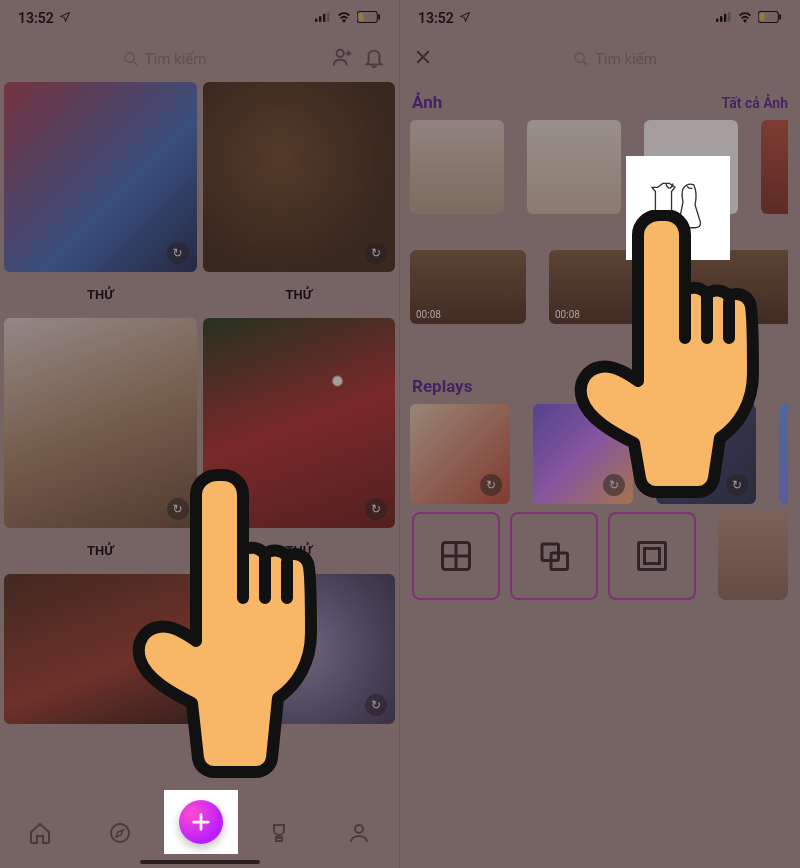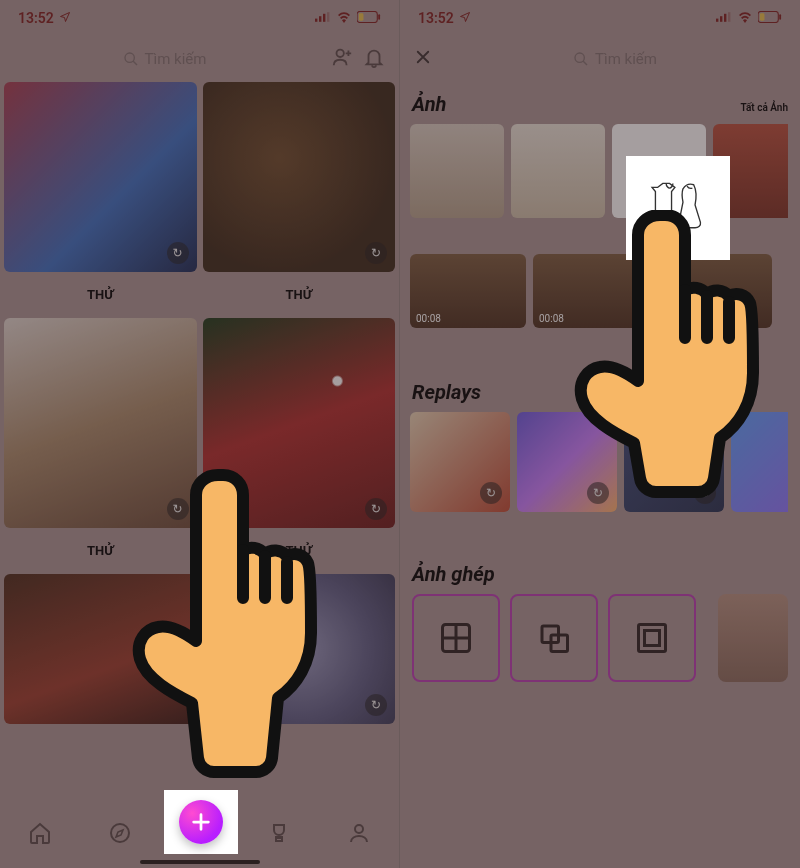--- a/index.html
+++ b/index.html
@@ -28,21 +28,21 @@
     pointer-events: none;
     z-index: 50;
   }
   .highlight { position: relative; z-index: 60; }
   .pointer-hand { position: absolute; z-index: 120; }
   .pointer-hand svg { display:block; }
 
   
   .statusbar {
     height: 36px; display:flex; align-items:center; justify-content:space-between;
-    padding: 0 18px; color:#7f1d1d; font-size:14px; font-weight:600;
+    padding: 0 18px; color:#000000; font-size:14px; font-weight:600;
   }
   .sb-icons { display:flex; gap:5px; align-items:center; }
 
   
   .header {
     height: 46px; display:flex; align-items:center; padding: 0 10px; gap:8px;
   }
   .search {
     flex:1; height:32px; border-radius:16px;
     display:flex; align-items:center; justify-content:center; gap:6px;
@@ -103,23 +103,23 @@
   .home-indicator {
     position:absolute; bottom:4px; left:50%; transform:translateX(-50%);
     width:120px; height:4px; border-radius:3px; background:#2a2020; z-index:80;
   }
 
   
   .section { padding: 10px 12px 0 12px; }
   .section-head {
     display:flex; align-items:baseline; justify-content:space-between; margin-bottom:8px;
   }
-  .section-title { font-size:20px; font-weight:700; color:#000000;font-style:italic; }
-  .section-link { font-size:10px; font-weight:600; color:#000000; }
-  .hstrip { display:flex; gap:7px; overflow:hidden; margin-left:-2px;}
+  .section-title { font-size:17px; font-weight:700; color:#4c1d95; }
+  .section-link { font-size:14px; font-weight:600; color:#4c1d95; }
+  .hstrip { display:flex; gap:23px; overflow:hidden; margin-left:-2px;}
   .ph { border-radius:6px; flex:0 0 auto; position:relative; }
   .ph-sq { width:94px; height:94px; }
   .ph-rect { width:116px; height:74px; }
   .pa1 { background:linear-gradient(#d9cec3,#b5a28c); }
   .pa2 { background:linear-gradient(#eae4da,#cdbfa9); }
   .pa3 { background:#fff; }
   .pa4 { background:linear-gradient(#b84d3a,#7a2f22); }
   .pv { background:linear-gradient(#7a5a3d,#4a2f1e); }
   .dur { position:absolute; bottom:4px; left:6px; font-size:10px; color:#fff; }
   .rep { width:100px; height:100px; }
@@ -363,25 +363,20 @@
       <div class="ph rep rp2">
             <div class="retry-badge">↻</div>
           </div>
       <div class="ph rep rp3">
             <div class="retry-badge">↻</div>
           </div>
       <div class="ph rep rp4"></div>
     </div>
   </div>
 
-  <div class="section" style="margin-top:40px;">
-    <div class="section-head">
-      <div class="section-title">Ảnh ghép</div>
-    </div>
-  </div>
   <div class="collage-row">
     <div class="collage-cell">
       <svg width="36" height="36" viewBox="0 0 24 24">
             <rect x="3" y="3" width="18" height="18" rx="2" fill="none" stroke="currentColor" stroke-width="2"></rect>
             <path d="M12 3v18M3 12h18" stroke="currentColor" stroke-width="2"></path>
           </svg>
     </div>
     <div class="collage-cell">
       <svg width="36" height="36" viewBox="0 0 24 24">
             <rect x="4" y="4" width="11" height="11" rx="1" fill="none" stroke="currentColor" stroke-width="2"></rect>

